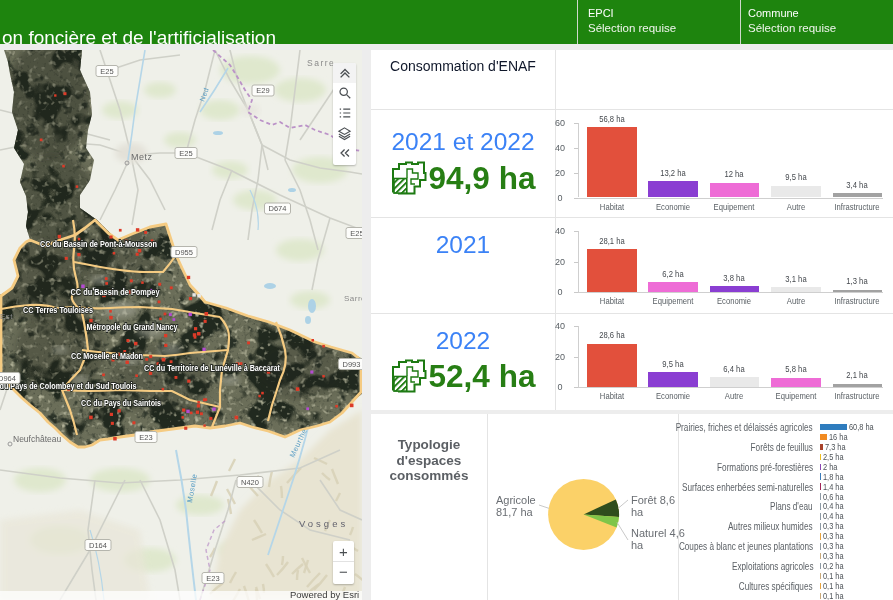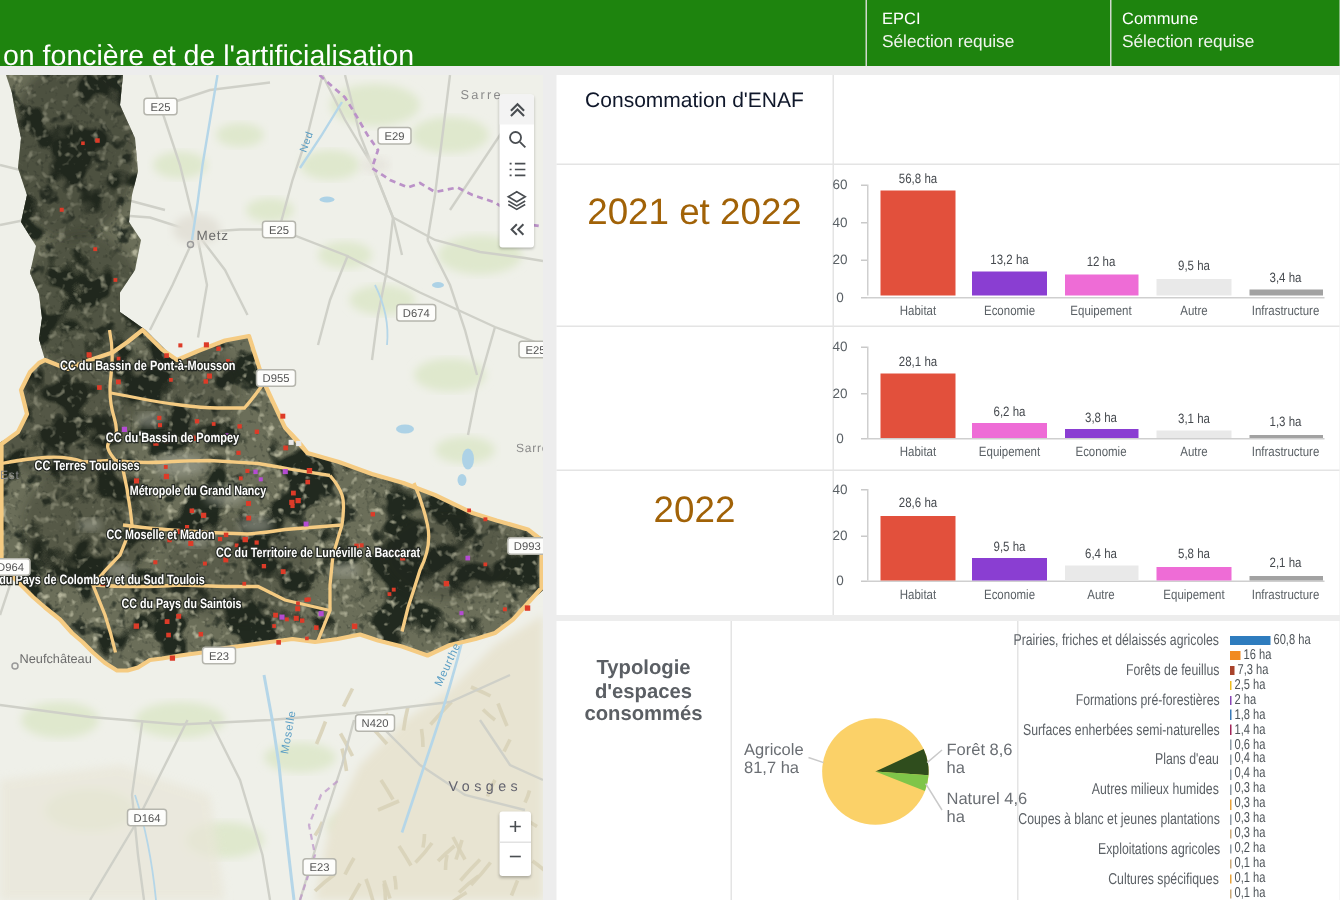--- a/index.html
+++ b/index.html
@@ -6,21 +6,21 @@
 .abs{position:absolute}
 #hdr{position:absolute;left:0;top:0;width:893px;height:44px;background:#1e840e}
 #hdr .title{position:absolute;left:2px;top:16px;line-height:44px;color:#fff;font-size:19px;font-weight:400}
 #hdr .sep{position:absolute;top:0;width:1px;height:44px;background:#cfd8cc}
 #hdr .lab{position:absolute;color:#fff;font-size:11px;font-weight:400}
 #hdr .sub{position:absolute;color:#f2f5ef;font-size:11.5px}
 #panelR{position:absolute;left:371px;top:50px;width:522px;height:360px;background:#fff}
 #panelB{position:absolute;left:371px;top:414px;width:522px;height:186px;background:#fff}
 .vline{position:absolute;width:1px;background:#e4e4e4}
 .hline{position:absolute;height:1px;background:#e4e4e4}
-.yr{position:absolute;left:0;width:184px;text-align:center;font-size:24.5px;color:#a16207}
+.yr{position:absolute;left:0;width:184px;text-align:center;font-size:24.5px;color:#3b82f6}
 .val{position:absolute;left:0;width:184px;text-align:center;font-size:31.5px;font-weight:700;color:#277e14;white-space:nowrap}
 .val svg{vertical-align:-6px;margin-right:2px}
 .tick{position:absolute;width:26px;text-align:center;font-size:9px;color:#5a6065}
 .tickm{position:absolute;height:1px;width:4px;background:#c9c9c9}
 .bar{position:absolute}
 .bval{position:absolute;width:70px;text-align:center;font-size:9px;color:#45494e;transform:scaleX(.85)}
 .bcat{position:absolute;width:70px;text-align:center;font-size:9px;color:#5a6065;transform:scaleX(.85)}
 .leg-lab{position:absolute;text-align:right;font-size:10.5px;color:#5c6166;white-space:nowrap}
 .leg-val{position:absolute;font-size:9.5px;color:#4d5358;white-space:nowrap;transform:scaleX(.78);transform-origin:left center}
 #map{position:absolute;left:0;top:50px;width:362px;height:550px;background:#eff0e9}
@@ -39,21 +39,44 @@
 <div class="lab" style="left:748px;top:7px">Commune</div>
 <div class="sub" style="left:748px;top:22px">Sélection requise</div>
 </div>
 <div id="panelR">
 <div class="vline" style="left:184px;top:0;height:360px"></div>
 <div class="hline" style="left:0;top:59px;width:522px"></div>
 <div class="hline" style="left:0;top:167px;width:522px"></div>
 <div class="hline" style="left:0;top:263px;width:522px"></div>
 <div style="position:absolute;left:0;top:8px;width:184px;text-align:center;font-size:14px;font-weight:400;color:#0f172a">Consommation d'ENAF</div>
 <div class="yr" style="top:78px">2021 et 2022</div>
+<div class="val" style="top:110px"><svg width="36" height="34" viewBox="0 0 36 34">
+        <defs>
+          <pattern id="hp" width="4.2" height="4.2" patternTransform="rotate(45)" patternUnits="userSpaceOnUse">
+            <rect width="4.2" height="4.2" fill="#fff"></rect>
+            <rect width="1.9" height="4.2" fill="#1d7a12"></rect>
+          </pattern>
+        </defs>
+        <path d="M2,8 H8 V3 H15 V1.5 H21 V3 H27 V1.5 H33 V12 H34.5 V19 H29 V25.5 H23.5 V32.5 H8 V30.5 H2 Z" fill="#fff" stroke="#1d7a12" stroke-width="2" stroke-linejoin="miter"></path>
+        <rect x="3" y="17.5" width="12.8" height="14.6" fill="url(#hp)" stroke="#1d7a12" stroke-width="1.6"></rect>
+        <path d="M16,17 V8 H21.5 V12 H27 V18 H20 V23 H24" fill="none" stroke="#1d7a12" stroke-width="1.4"></path>
+      </svg>94,9 ha</div>
+<div class="yr" style="top:181px">2021</div>
 <div class="yr" style="top:277px">2022</div>
+<div class="val" style="top:308px"><svg width="36" height="34" viewBox="0 0 36 34">
+        <defs>
+          <pattern id="hp" width="4.2" height="4.2" patternTransform="rotate(45)" patternUnits="userSpaceOnUse">
+            <rect width="4.2" height="4.2" fill="#fff"></rect>
+            <rect width="1.9" height="4.2" fill="#1d7a12"></rect>
+          </pattern>
+        </defs>
+        <path d="M2,8 H8 V3 H15 V1.5 H21 V3 H27 V1.5 H33 V12 H34.5 V19 H29 V25.5 H23.5 V32.5 H8 V30.5 H2 Z" fill="#fff" stroke="#1d7a12" stroke-width="2" stroke-linejoin="miter"></path>
+        <rect x="3" y="17.5" width="12.8" height="14.6" fill="url(#hp)" stroke="#1d7a12" stroke-width="1.6"></rect>
+        <path d="M16,17 V8 H21.5 V12 H27 V18 H20 V23 H24" fill="none" stroke="#1d7a12" stroke-width="1.4"></path>
+      </svg>52,4 ha</div>
 <div class="vline" style="left:207px;top:73.2px;height:74.3px;background:#cfcfcf"></div>
 <div class="hline" style="left:207px;top:147.5px;width:305px;background:#cfcfcf"></div>
 <div class="tick" style="left:176px;top:68.2px">60</div>
 <div class="tickm" style="left:203px;top:73.2px"></div>
 <div class="tick" style="left:176px;top:93.0px">40</div>
 <div class="tickm" style="left:203px;top:98.0px"></div>
 <div class="tick" style="left:176px;top:117.7px">20</div>
 <div class="tickm" style="left:203px;top:122.7px"></div>
 <div class="tick" style="left:176px;top:142.5px">0</div>
 <div class="tickm" style="left:203px;top:147.5px"></div>
@@ -528,12 +551,15 @@
 <div class="micon">
         <svg width="14" height="14" viewBox="0 0 16 16">
           <path d="M7.5,4 L3.5,8 7.5,12 M12.5,4 L8.5,8 12.5,12" stroke="#4a4e52" stroke-width="1.5" fill="none"></path>
         </svg>
       </div>
 </div>
 <div class="mctl" style="left:333px;top:491px;width:21px;height:43px;font-size:15px;color:#4a4e52;text-align:center">
       <div style="height:21px;line-height:21px;border-bottom:1px solid #e2e2e2">+</div>
       <div style="height:21px;line-height:19px">−</div>
     </div>
+<div class="attr">
+      <div>Powered by Esri</div>
+    </div>
 </div>
 </body></html>

